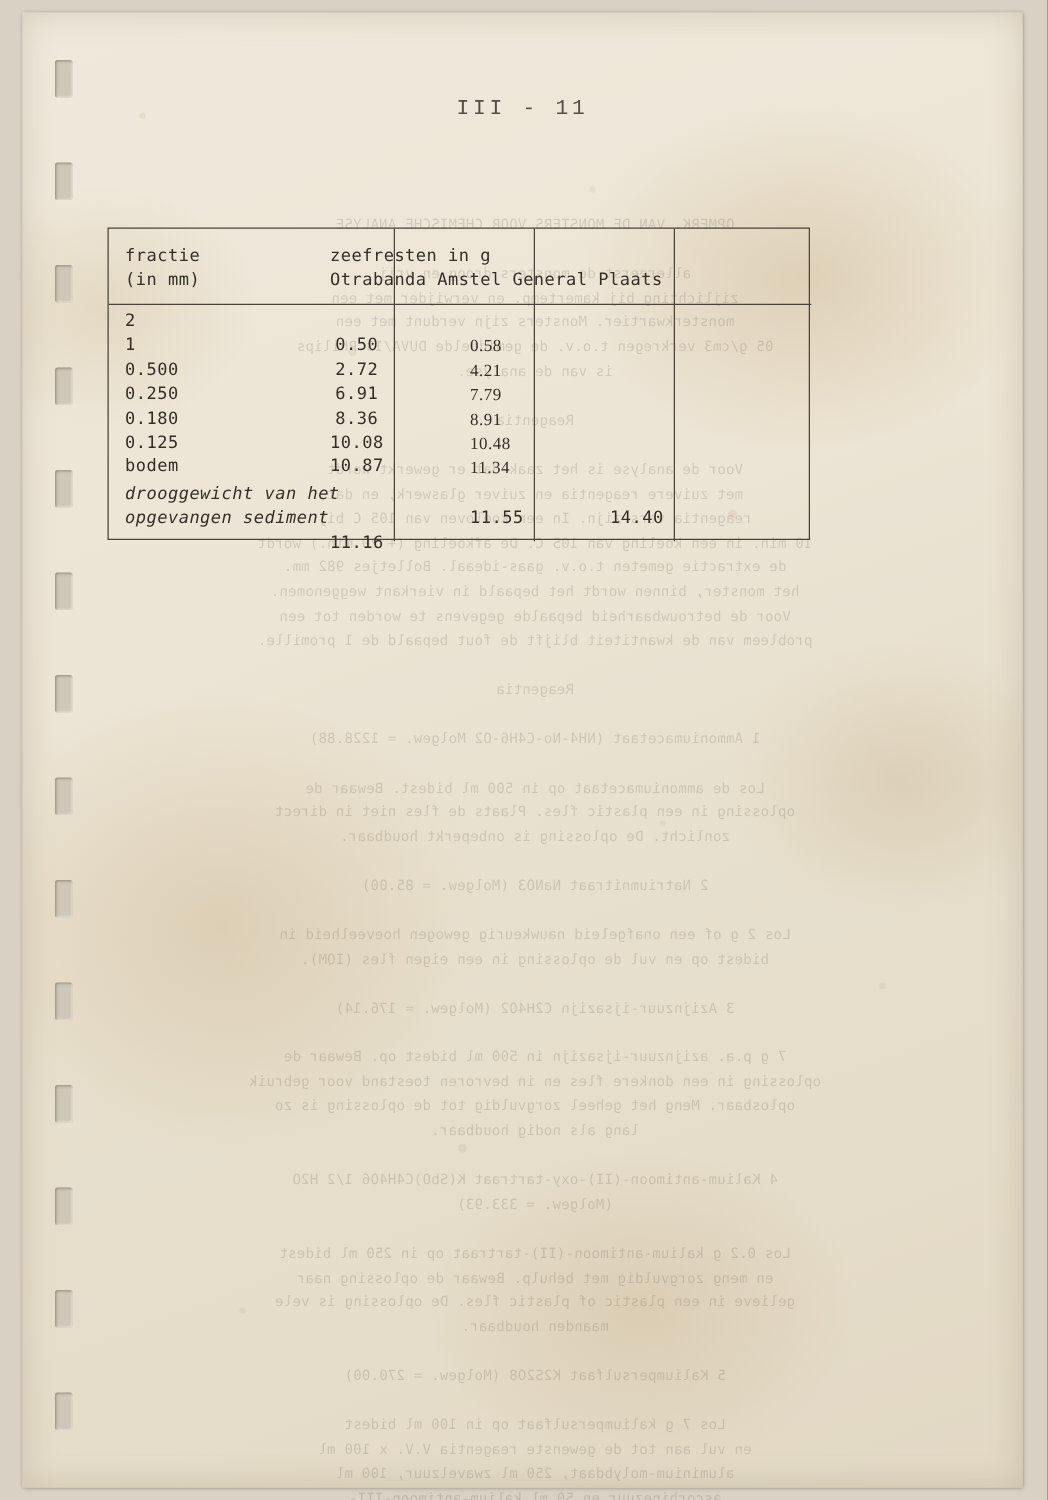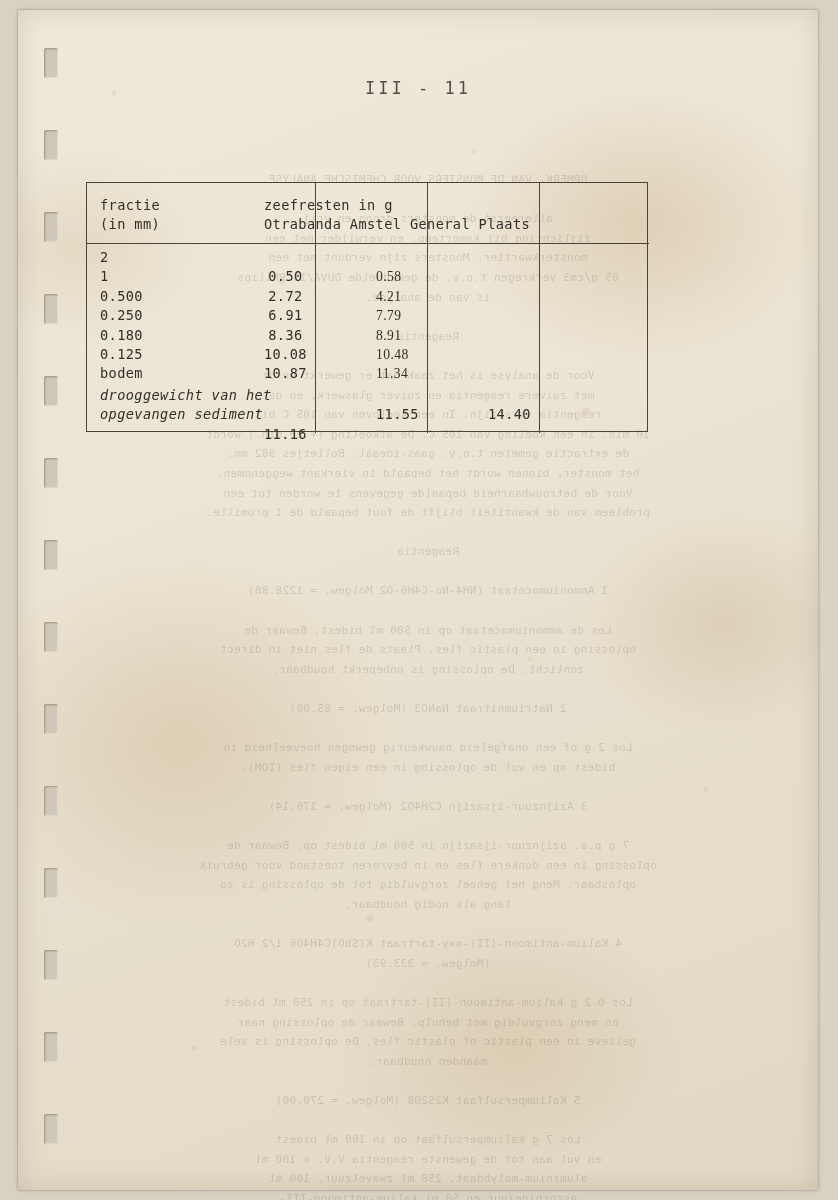--- a/index.html
+++ b/index.html
@@ -94,20 +94,21 @@
   .folio {
     position: absolute;
     left: 0;
     top: 68px;
     width: 800px;
     text-align: center;
     font-size: 17px;
     letter-spacing: 3px;
     color: #3a342b;
     opacity: 0.85;
+    font-family: Liberation Mono, monospace;
   }
   .doc-title {
     position: absolute;
     left: 70px;
     top: 135px;
     font-size: 15.5px;
     letter-spacing: 1.1px;
     color: #332e27;
   }
   .tbl-outer {

